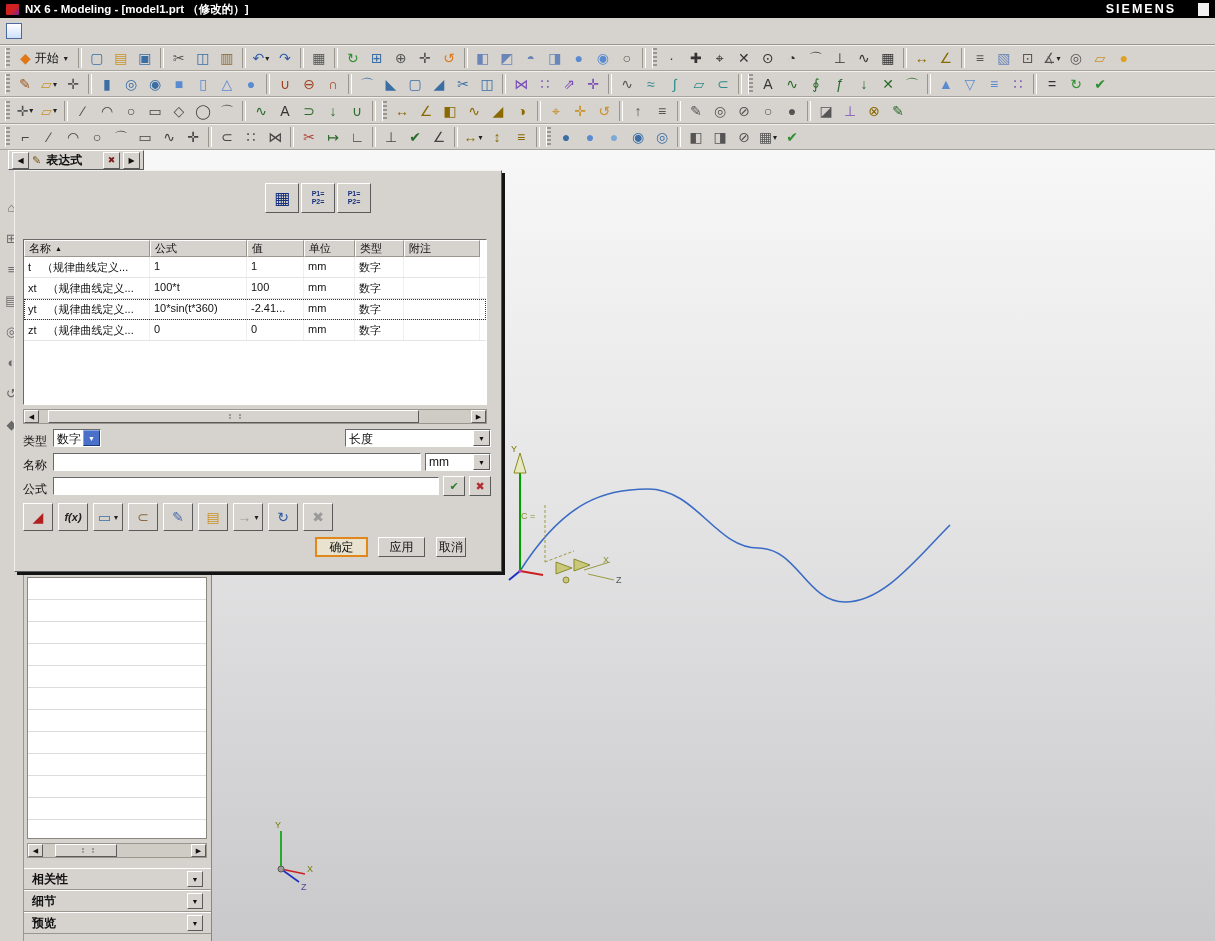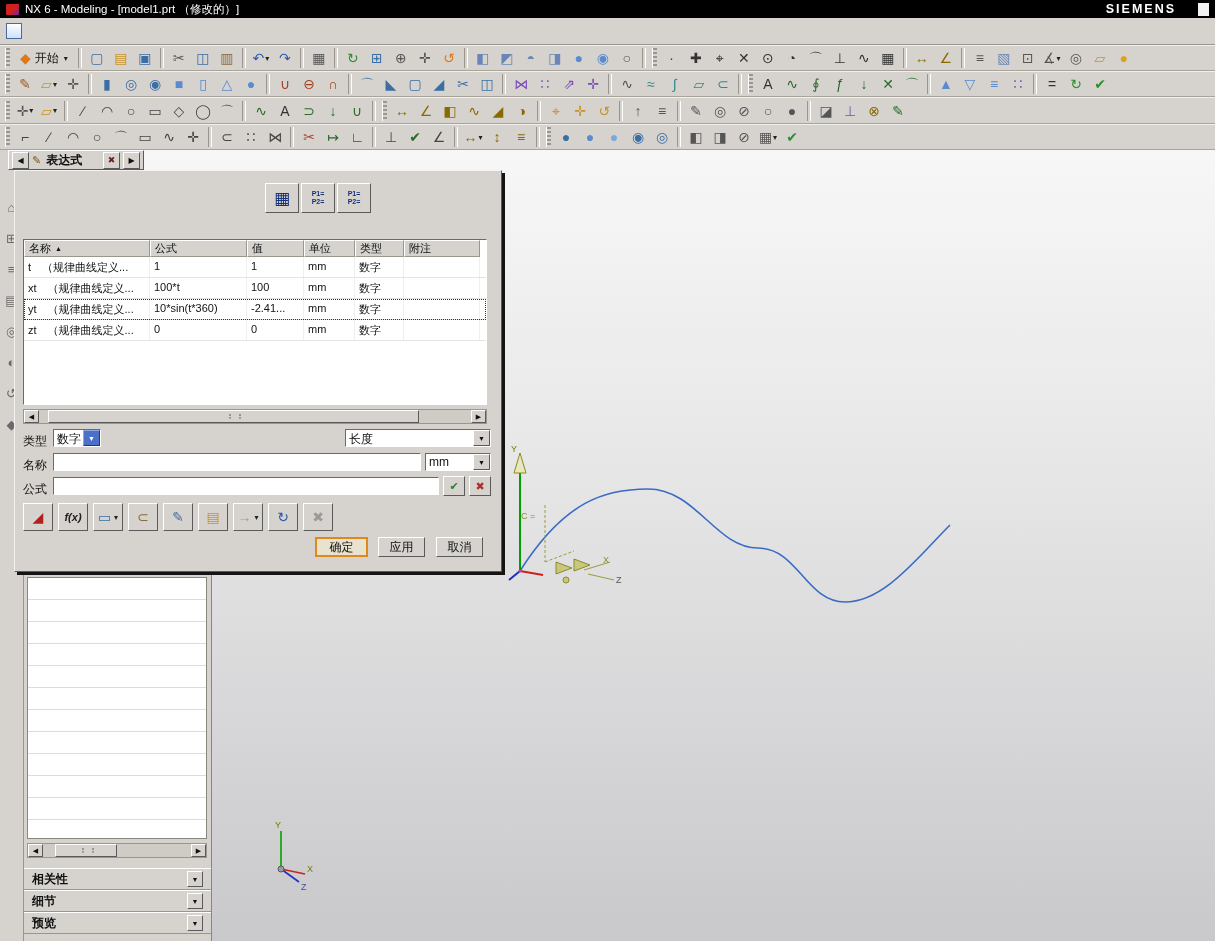--- a/index.html
+++ b/index.html
@@ -2,21 +2,21 @@
 <html><head>
 <meta charset="utf-8">
 <style>
   html,body{margin:0;padding:0}
   body{width:1215px;height:941px;position:relative;overflow:hidden;background:#d6d3ce;
        font-family:"Liberation Sans","DejaVu Sans",sans-serif;font-size:12px;color:#111}
   
   .titlebar{position:absolute;left:0;top:0;width:1215px;height:18px;background:#000;color:#fff;
             display:flex;align-items:center;gap:6px;padding:0 6px;box-sizing:border-box}
   .nx-logo{width:13px;height:11px;background:linear-gradient(135deg,#d02020 55%,#7a1fa0);border-radius:1px;flex:0 0 auto}
-  .titlebar .title{font-weight:normal;font-size:11.5px;white-space:nowrap}
+  .titlebar .title{font-weight:bold;font-size:11.5px;white-space:nowrap}
   .brand{margin-left:auto;font-weight:bold;letter-spacing:2px;font-size:12.5px}
   .win-icon{width:11px;height:13px;background:#f2f2f2;margin-left:16px;flex:0 0 auto}
   
   .menubar{position:absolute;top:18px;left:0;width:1215px;height:27px;background:#d6d3ce;
            border-bottom:1px solid #9a968e;display:flex;align-items:center;padding-left:4px;box-sizing:border-box}
   .menu-doc-icon{width:14px;height:14px;margin:0 7px 0 2px;background:linear-gradient(#ffffff,#cfe0ff);
                  border:1px solid #4a6aa0;flex:0 0 auto}
   .menu-item{padding:4px 8px;white-space:nowrap;cursor:default}
   
   .toolbar{position:absolute;left:0;width:1215px;height:26px;background:#d6d3ce;display:flex;align-items:center;
@@ -92,21 +92,21 @@
             border:1px solid;border-color:#ffffff #5a5a5a #5a5a5a #ffffff;font-size:11px;box-sizing:border-box}
   .dlg-tools{position:absolute;left:8px;top:332px;display:flex;gap:5px}
   .dlg-tool{height:28px;min-width:30px;background:#d6d3ce;display:flex;align-items:center;justify-content:center;
             border:1px solid;border-color:#ffffff #5a5a5a #5a5a5a #ffffff;padding:0 3px;gap:2px;box-sizing:border-box}
   .dlg-tool .tb-glyph{font-size:14px}
   .dlg-tool.txt .tb-glyph{font-size:11px;font-style:italic;font-weight:bold}
   .dlg-btn{position:absolute;height:20px;background:#d6d3ce;display:flex;align-items:center;justify-content:center;
            border:1px solid;border-color:#ffffff #5a5a5a #5a5a5a #ffffff;font-size:12px;box-sizing:border-box}
   #btn-ok{left:300px;top:366px;width:53px;border:2px solid #e0881a;background:#e9e2cf}
   #btn-apply{left:363px;top:366px;width:47px}
-  #btn-cancel{left:421px;top:366px;width:47px}
+  #btn-cancel{left:421px;top:366px;width:30px}
   
   .navigator{position:absolute;left:24px;top:575px;width:188px;height:366px;background:#d6d3ce;z-index:20;
              border-right:1px solid #8a877e;box-sizing:border-box}
   .nav-list{position:absolute;left:3px;top:2px;width:180px;height:262px;background:#fff;overflow:hidden;
             border:1px solid #8a877e;box-sizing:border-box}
   .nav-row{height:21px;border-bottom:1px solid #dcdcdc}
   .nav-section{position:absolute;left:0;width:187px;height:22px;background:#d6d3ce;display:flex;align-items:center;
                padding:0 8px;box-sizing:border-box;border-top:1px solid #ffffff;border-bottom:1px solid #9a968e}
   .nav-section .lbl{font-weight:bold;font-size:12px}
   .nav-section .chev{margin-left:auto;width:16px;height:16px;display:flex;align-items:center;justify-content:center;

